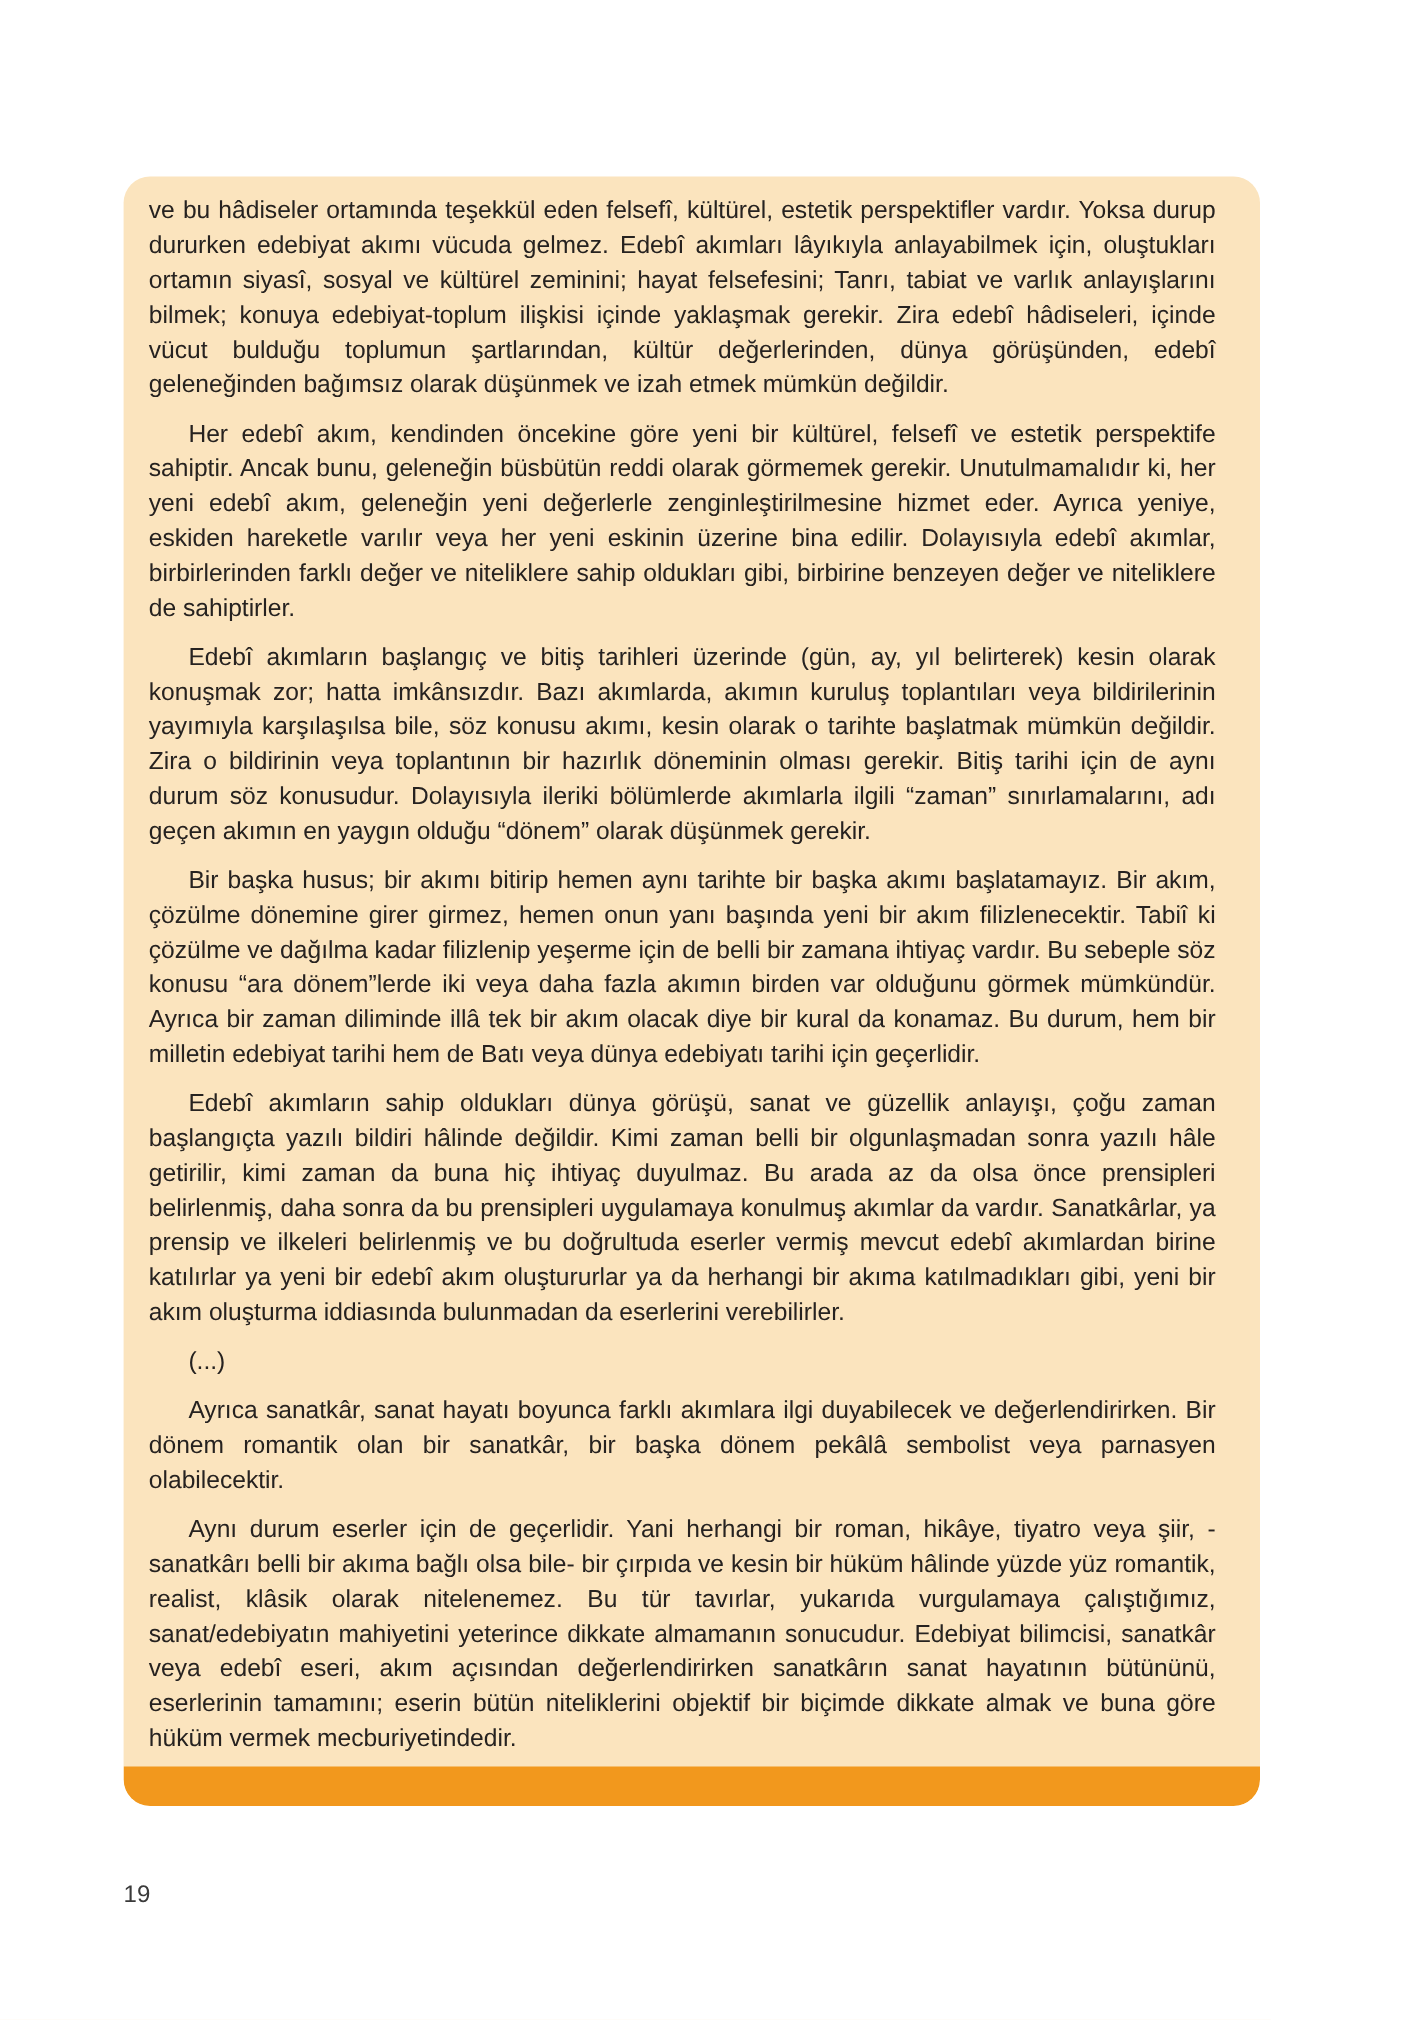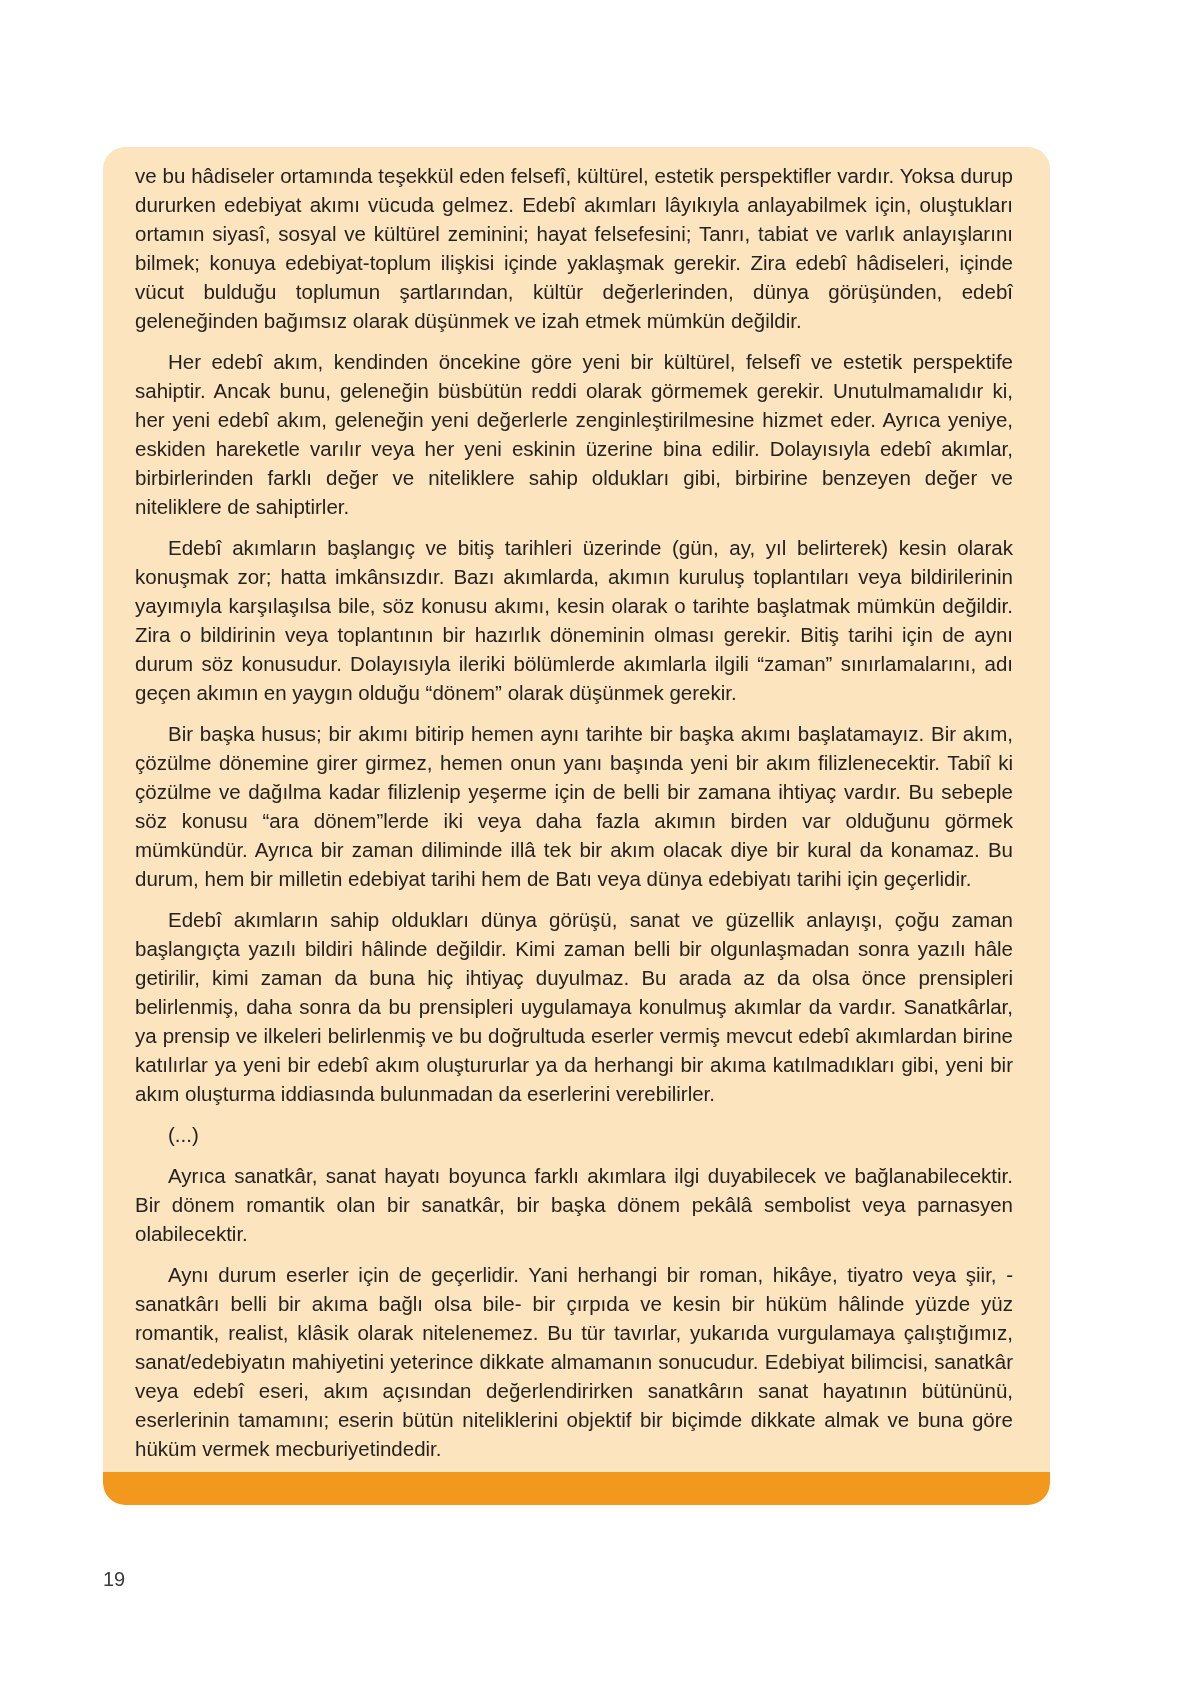--- a/index.html
+++ b/index.html
@@ -28,21 +28,20 @@
     overflow: hidden;
   }
   .excerpt-content {
     flex: 1 1 auto;
     overflow: hidden;
     padding: 14px 37px 0 21px;
     color: #262220;
     font-size: 20.5px;
     line-height: 29px;
     text-align: justify;
-    margin-left: 11px;
   }
   .para {
     margin: 0 0 12px 0;
   }
   .para.indent {
     text-indent: 33px;
   }
   .author-block {
     text-align: right;
     margin-top: 16px;
@@ -79,21 +78,21 @@
 
   <div class="excerpt-box">
     <div class="excerpt-content">
       <div id="paragraphs-container">
           <p class="para">ve bu hâdiseler ortamında teşekkül eden felsefî, kültürel, estetik perspektifler vardır. Yoksa durup dururken edebiyat akımı vücuda gelmez. Edebî akımları lâyıkıyla anlayabilmek için, oluştukları ortamın siyasî, sosyal ve kültürel zeminini; hayat felsefesini; Tanrı, tabiat ve varlık anlayışlarını bilmek; konuya edebiyat-toplum ilişkisi içinde yaklaşmak gerekir. Zira edebî hâdiseleri, içinde vücut bulduğu toplumun şartlarından, kültür değerlerinden, dünya görüşünden, edebî geleneğinden bağımsız olarak düşünmek ve izah etmek mümkün değildir.</p>
           <p class="para indent">Her edebî akım, kendinden öncekine göre yeni bir kültürel, felsefî ve estetik perspektife sahiptir. Ancak bunu, geleneğin büsbütün reddi olarak görmemek gerekir. Unutulmamalıdır ki, her yeni edebî akım, geleneğin yeni değerlerle zenginleştirilmesine hizmet eder. Ayrıca yeniye, eskiden hareketle varılır veya her yeni eskinin üzerine bina edilir. Dolayısıyla edebî akımlar, birbirlerinden farklı değer ve niteliklere sahip oldukları gibi, birbirine benzeyen değer ve niteliklere de sahiptirler.</p>
           <p class="para indent">Edebî akımların başlangıç ve bitiş tarihleri üzerinde (gün, ay, yıl belirterek) kesin olarak konuşmak zor; hatta imkânsızdır. Bazı akımlarda, akımın kuruluş toplantıları veya bildirilerinin yayımıyla karşılaşılsa bile, söz konusu akımı, kesin olarak o tarihte başlatmak mümkün değildir. Zira o bildirinin veya toplantının bir hazırlık döneminin olması gerekir. Bitiş tarihi için de aynı durum söz konusudur. Dolayısıyla ileriki bölümlerde akımlarla ilgili “zaman” sınırlamalarını, adı geçen akımın en yaygın olduğu “dönem” olarak düşünmek gerekir.</p>
           <p class="para indent">Bir başka husus; bir akımı bitirip hemen aynı tarihte bir başka akımı başlatamayız. Bir akım, çözülme dönemine girer girmez, hemen onun yanı başında yeni bir akım filizlenecektir. Tabiî ki çözülme ve dağılma kadar filizlenip yeşerme için de belli bir zamana ihtiyaç vardır. Bu sebeple söz konusu “ara dönem”lerde iki veya daha fazla akımın birden var olduğunu görmek mümkündür. Ayrıca bir zaman diliminde illâ tek bir akım olacak diye bir kural da konamaz. Bu durum, hem bir milletin edebiyat tarihi hem de Batı veya dünya edebiyatı tarihi için geçerlidir.</p>
           <p class="para indent">Edebî akımların sahip oldukları dünya görüşü, sanat ve güzellik anlayışı, çoğu zaman başlangıçta yazılı bildiri hâlinde değildir. Kimi zaman belli bir olgunlaşmadan sonra yazılı hâle getirilir, kimi zaman da buna hiç ihtiyaç duyulmaz. Bu arada az da olsa önce prensipleri belirlenmiş, daha sonra da bu prensipleri uygulamaya konulmuş akımlar da vardır. Sanatkârlar, ya prensip ve ilkeleri belirlenmiş ve bu doğrultuda eserler vermiş mevcut edebî akımlardan birine katılırlar ya yeni bir edebî akım oluştururlar ya da herhangi bir akıma katılmadıkları gibi, yeni bir akım oluşturma iddiasında bulunmadan da eserlerini verebilirler.</p>
           <p class="para indent">(...)</p>
-          <p class="para indent">Ayrıca sanatkâr, sanat hayatı boyunca farklı akımlara ilgi duyabilecek ve bağlanabilecektir. Bir dönem romantik olan bir sanatkâr, bir başka dönem pekâlâ sembolist veya parnasyen olabilecektir.</p>
+          <p class="para indent">Ayrıca sanatkâr, sanat hayatı boyunca farklı akımlara ilgi duyabilecek ve değerlendirirken. Bir dönem romantik olan bir sanatkâr, bir başka dönem pekâlâ sembolist veya parnasyen olabilecektir.</p>
           <p class="para indent">Aynı durum eserler için de geçerlidir. Yani herhangi bir roman, hikâye, tiyatro veya şiir, -sanatkârı belli bir akıma bağlı olsa bile- bir çırpıda ve kesin bir hüküm hâlinde yüzde yüz romantik, realist, klâsik olarak nitelenemez. Bu tür tavırlar, yukarıda vurgulamaya çalıştığımız, sanat/edebiyatın mahiyetini yeterince dikkate almamanın sonucudur. Edebiyat bilimcisi, sanatkâr veya edebî eseri, akım açısından değerlendirirken sanatkârın sanat hayatının bütününü, eserlerinin tamamını; eserin bütün niteliklerini objektif bir biçimde dikkate almak ve buna göre hüküm vermek mecburiyetindedir.</p>
         </div>
       <div class="author-block">
         <p class="author-name">İsmail Çetişli</p>
         <p class="source-title">Batı Edebiyatında Edebî Akımlar</p>
       </div>
     </div>
     <div class="accent-bar"></div>
   </div>
 

